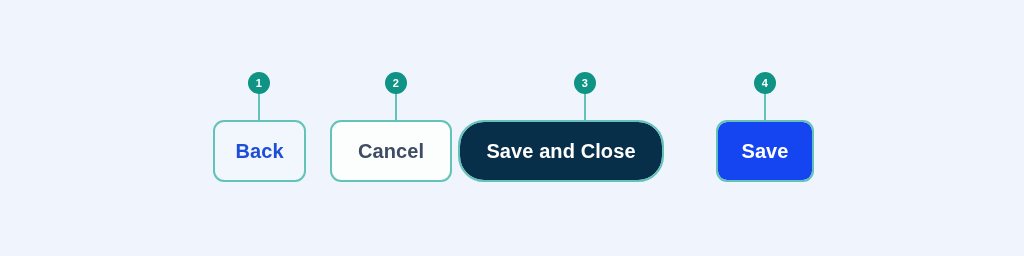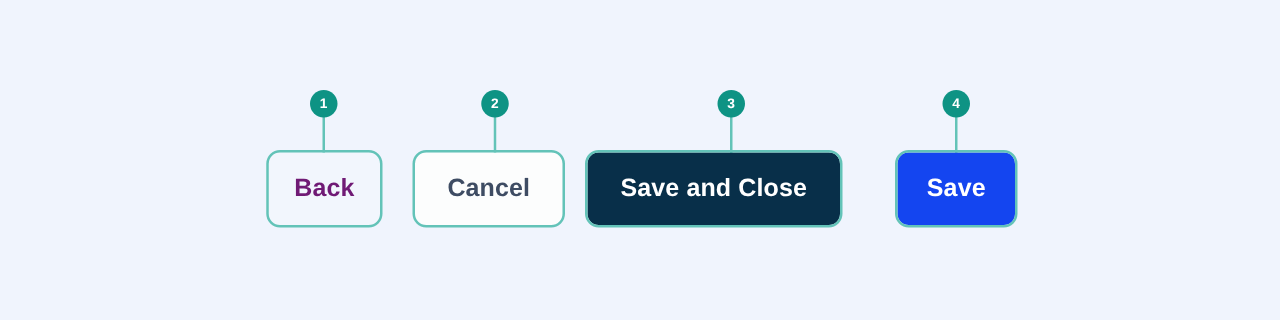--- a/index.html
+++ b/index.html
@@ -76,21 +76,21 @@
     letter-spacing: 0.1px;
     box-sizing: border-box;
     outline: 2px solid #63c3b8;
     outline-offset: 0px;
     z-index: 2;
     white-space: nowrap;
   }
 
   .btn-back {
     background: #f2f6fd;
-    color: #701a75;
+    color: #1d4ed8;
   }
 
   .btn-cancel {
     background: #fcfdfd;
     color: #3e4c63;
   }
 
   .btn-save-close {
     background: #082f49;
     color: #ffffff;
@@ -115,21 +115,21 @@
 
     <div class="annotated-item">
       <div class="badge" style="left: 385px;">2</div>
       <div class="connector" style="left: 395px;"></div>
       <div class="btn btn-cancel" style="left: 332px; width: 118px;">Cancel</div>
     </div>
 
     <div class="annotated-item">
       <div class="badge" style="left: 574px;">3</div>
       <div class="connector" style="left: 584px;"></div>
-      <div class="btn btn-save-close" style="left: 470px; width: 202px;">Save and Close</div>
+      <div class="btn btn-save-close" style="left: 460px; width: 202px; border-radius: 24px;">Save and Close</div>
     </div>
 
     <div class="annotated-item">
       <div class="badge" style="left: 754px;">4</div>
       <div class="connector" style="left: 764px;"></div>
       <div class="btn btn-save" style="left: 718px; width: 94px;">Save</div>
     </div>
 
   </div>
 </div>

